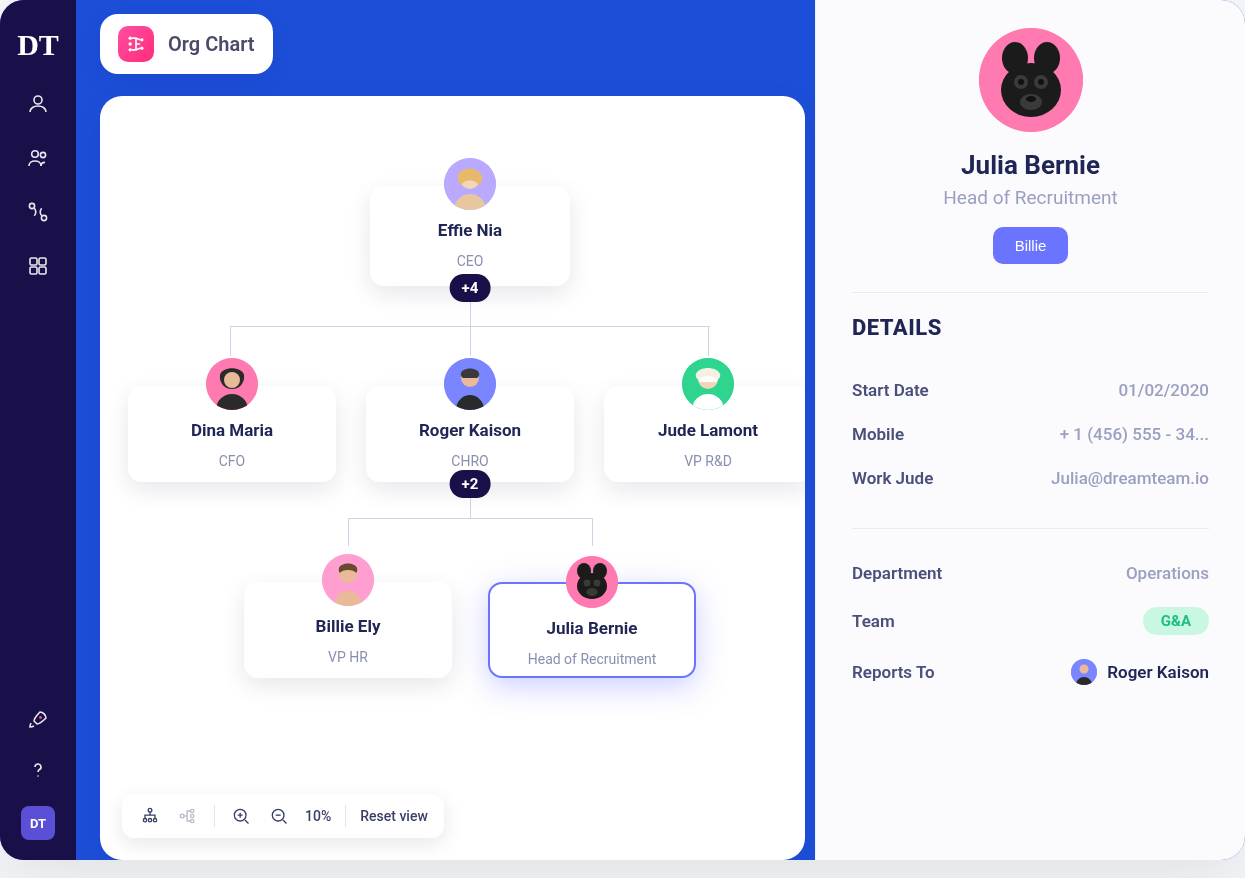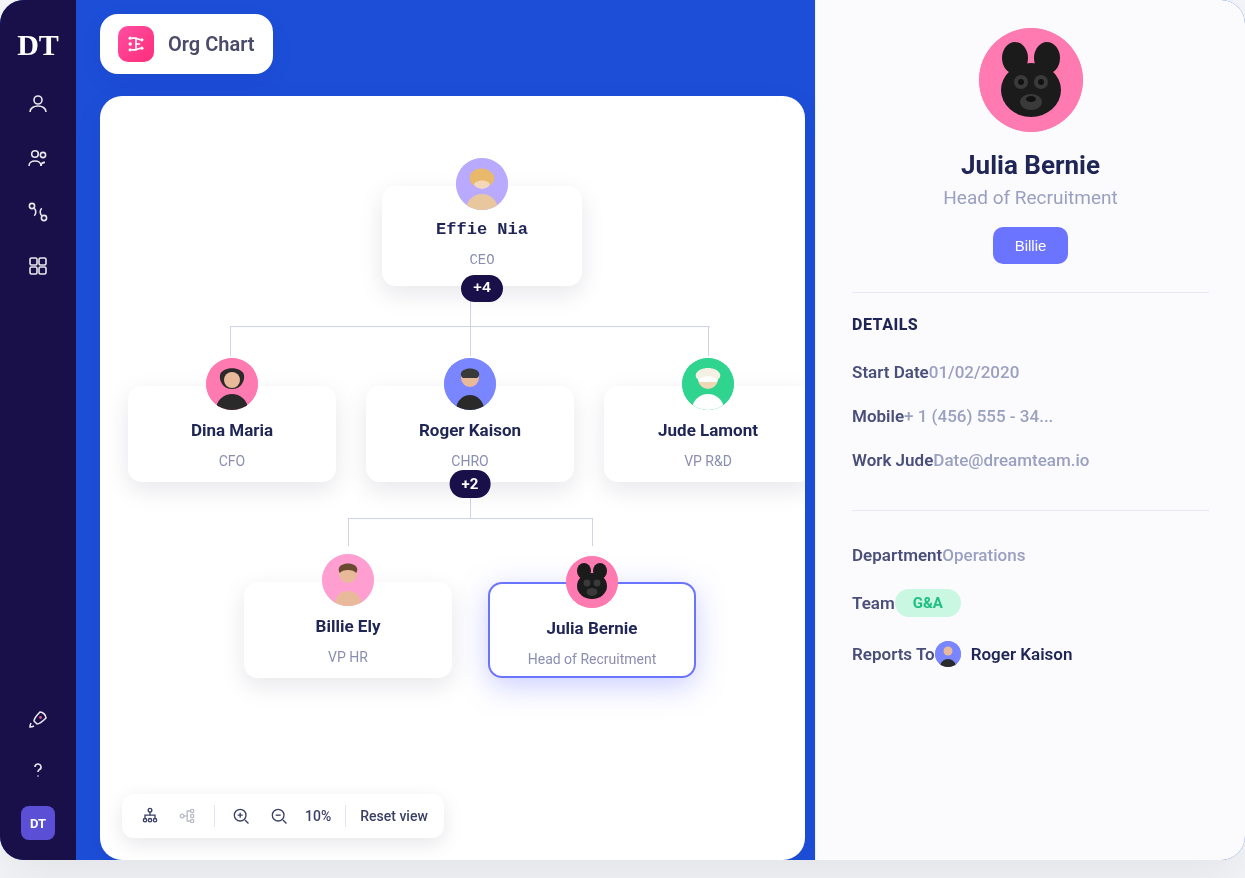--- a/index.html
+++ b/index.html
@@ -145,23 +145,23 @@
   }
   .big-avatar svg{width:100%;height:100%;}
   .details .person-name { font-size:26px; font-weight:700; color:#1f2555; }
   .details .person-role { font-size:19px; color:#9aa0c0; margin-top:6px; }
   .profile-btn {
     margin-top:18px;
     background:#6b74ff; color:#fff; border:none; border-radius:10px;
     padding:10px 22px; font-size:15px; font-weight:500; cursor:pointer;
   }
   .hr { width:100%; height:1px; background:#e7e9f4; margin:28px 0 22px;}
-  .section-title { align-self:flex-start; font-size:16px; font-weight:800; color:#1f2555; letter-spacing:.5px; margin-bottom:16px;}
+  .section-title { align-self:flex-start; font-size:22px; font-weight:800; color:#1f2555; letter-spacing:.5px; margin-bottom:28px;}
   .detail-row {
-    width:100%; display:flex; justify-content:flex-start; align-items:center;
+    width:100%; display:flex; justify-content:space-between; align-items:center;
     padding:12px 0; font-size:17px;
   }
   .detail-row .label { color:#4a4f7a; font-weight:600; }
   .detail-row .value { color:#9aa0c0; font-weight:500; text-align:right; max-width:220px; white-space:nowrap; overflow:hidden; text-overflow:ellipsis;}
   .team-pill {
     background:#c9f7e2; color:#1fbf83; font-weight:700;
     padding:5px 18px; border-radius:14px; font-size:15px;
   }
   .reports-to { display:flex; align-items:center; gap:10px; color:#1f2555; font-weight:600;}
   .mini-avatar { width:26px;height:26px;border-radius:50%; background:#7a86ff; display:flex;align-items:center;justify-content:center; overflow:hidden;}
@@ -247,21 +247,21 @@
         <div class="connector conn-h" style="left:130px; top:230px; width:480px; border-radius:8px;"></div>
         <div class="connector conn-v" style="left:130px; top:230px; height:30px;"></div>
         <div class="connector conn-v" style="left:370px; top:230px; height:30px;"></div>
         <div class="connector conn-v" style="left:608px; top:230px; height:30px;"></div>
 
         <div class="connector conn-v" style="left:370px; top:390px; height:32px;"></div>
         <div class="connector conn-h" style="left:248px; top:422px; width:244px;"></div>
         <div class="connector conn-v" style="left:248px; top:422px; height:28px;"></div>
         <div class="connector conn-v" style="left:492px; top:422px; height:28px;"></div>
 
-        <div class="node lv1" style="left:282px; top:90px;font-family:Liberation Mono, monospace;">
+        <div class="node lv1" style="left:270px; top:90px;">
           <div class="avatar" style="background:#b9a9ff">
             <svg viewBox="0 0 52 52">
                 <circle cx="26" cy="26" r="26" fill="#b9a9ff"></circle>
                 <circle cx="26" cy="21" r="10" fill="#f4d7b9"></circle>
                 <path d="M10 52c0-10 8-16 16-16s16 6 16 16z" fill="#e9c79e"></path>
                 <path d="M14 18c2-10 20-10 24 0 1 4-1 8-4 9-1-6-15-6-16 0-3-1-5-5-4-9z" fill="#e8b86b"></path>
               </svg>
           </div>
           <div class="name">Effie Nia</div>
           <div class="role">CEO</div>
@@ -408,21 +408,21 @@
     <div class="detail-row">
       <span class="label">Start Date</span>
       <span class="value">01/02/2020</span>
     </div>
     <div class="detail-row">
       <span class="label">Mobile</span>
       <span class="value">+ 1 (456) 555 - 34...</span>
     </div>
     <div class="detail-row">
       <span class="label">Work Jude</span>
-      <span class="value">Date@dreamteam.io</span>
+      <span class="value">Julia@dreamteam.io</span>
     </div>
 
     <div class="hr"></div>
 
     <div class="detail-row">
       <span class="label">Department</span>
       <span class="value">Operations</span>
     </div>
     <div class="detail-row">
       <span class="label">Team</span>

